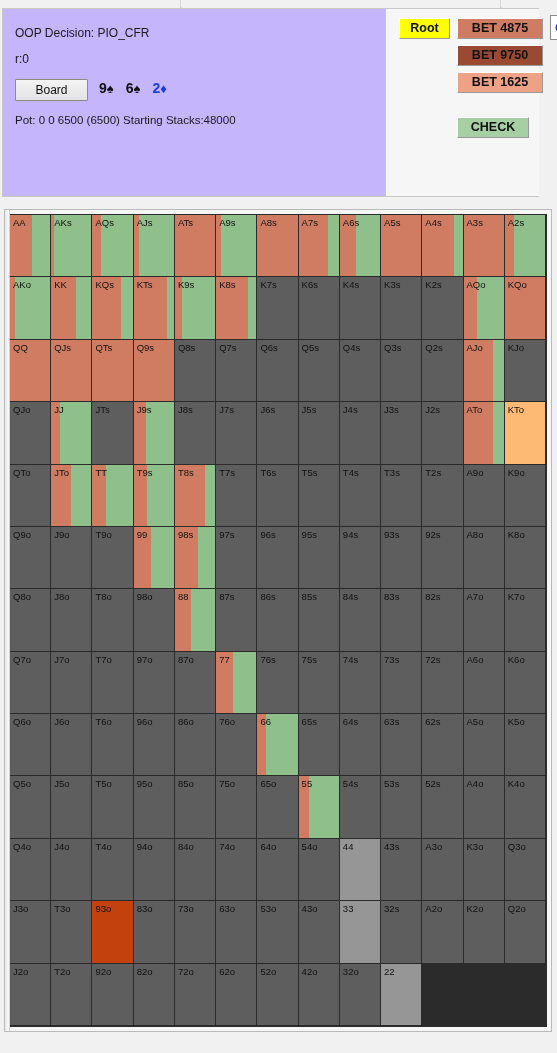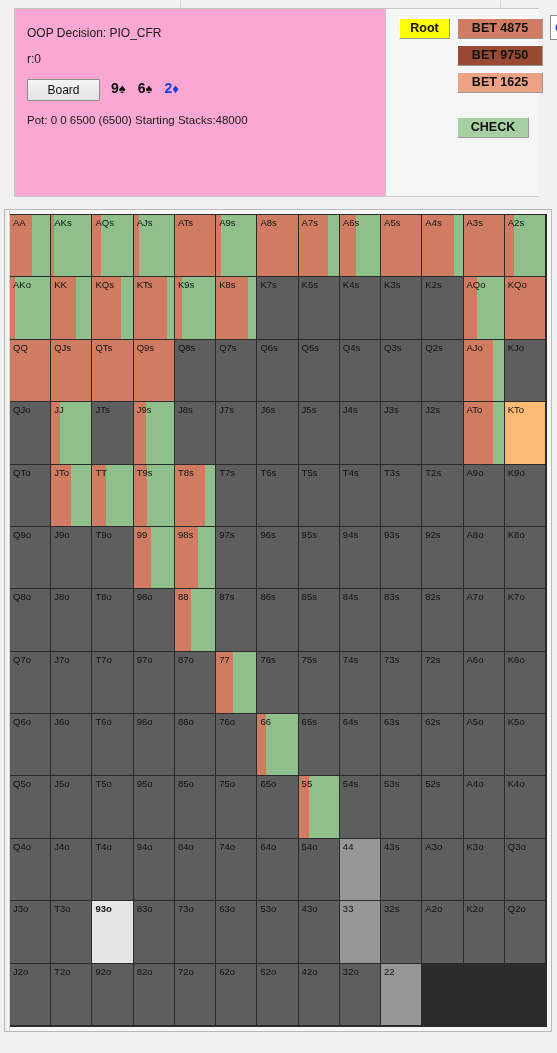--- a/index.html
+++ b/index.html
@@ -25,23 +25,23 @@
   .top-strip .seg {
     position: absolute;
     top: 0; height: 7px;
     border-left: 1px solid #d5d5d5;
     border-bottom: 1px solid #d5d5d5;
   }
 
   
   .info-panel {
     position: absolute;
-    left: 14px; top: 8px;
+    left: 2px; top: 8px;
     width: 388px; height: 189px;
-    background: #f9a8d4;
+    background: #c4b5fd;
     border: 1px solid #c8c8c8;
     box-sizing: border-box;
   }
   .info-line {
     position: absolute;
     color: #1a1a1a;
     font-size: 12px;
     white-space: nowrap;
   }
   .decision-line { left: 12px; top: 17px; }
@@ -789,21 +789,21 @@
         </div>
         <div class="cell dim" style="background: rgb(94, 94, 94);">
           <span class="label">Q3o</span>
         </div>
         <div class="cell dim" style="background: rgb(94, 94, 94);">
           <span class="label">J3o</span>
         </div>
         <div class="cell dim" style="background: rgb(94, 94, 94);">
           <span class="label">T3o</span>
         </div>
-        <div class="cell dim" style="background: #e5e5e5; font-weight: bold;">
+        <div class="cell dim" style="background: #c2410c;">
           <span class="label">93o</span>
         </div>
         <div class="cell dim" style="background: rgb(94, 94, 94);">
           <span class="label">83o</span>
         </div>
         <div class="cell dim" style="background: rgb(94, 94, 94);">
           <span class="label">73o</span>
         </div>
         <div class="cell dim" style="background: rgb(94, 94, 94);">
           <span class="label">63o</span>

